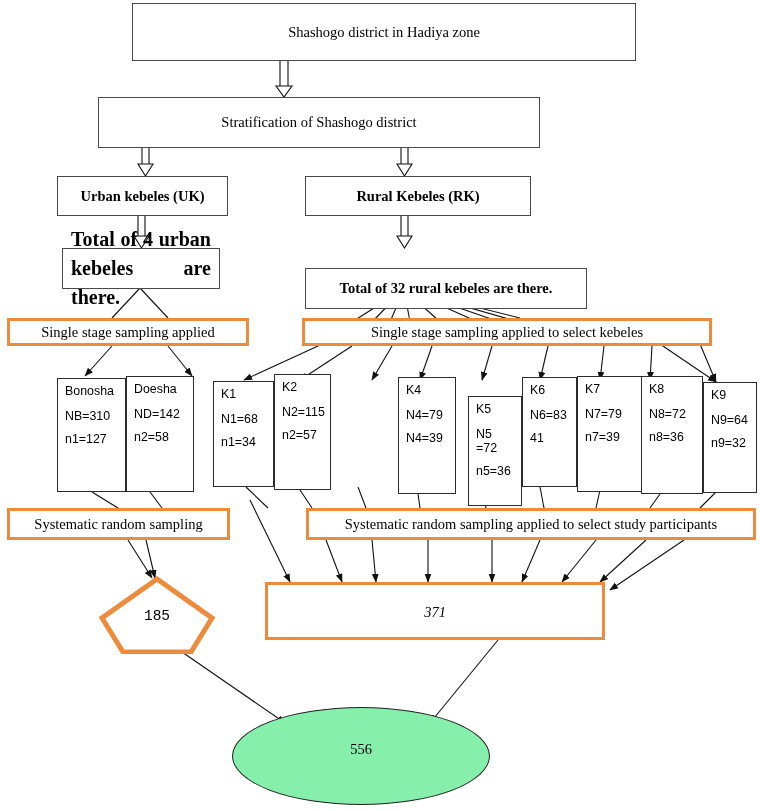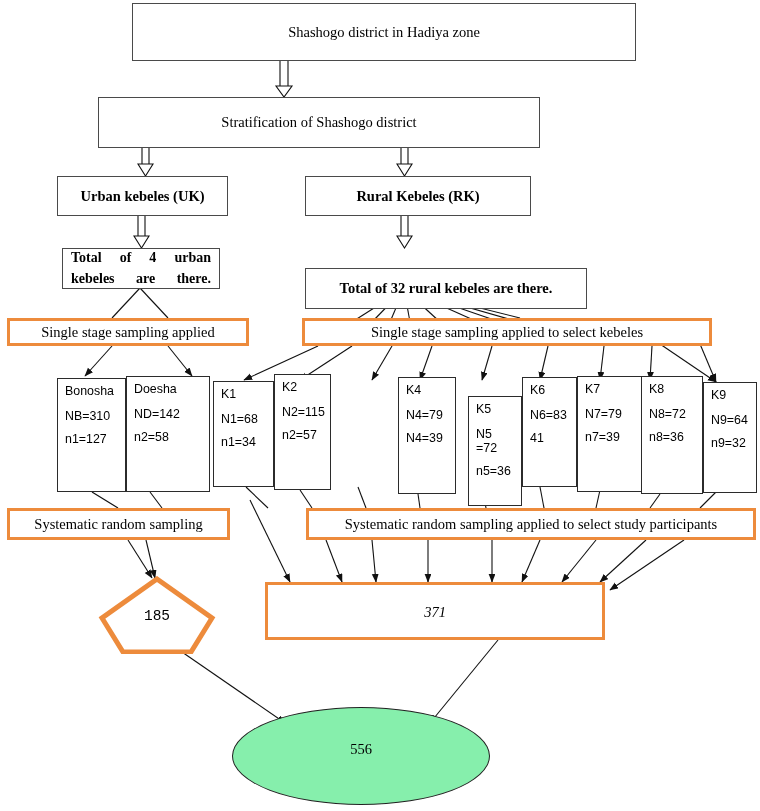--- a/index.html
+++ b/index.html
@@ -19,21 +19,21 @@
 
   .ctr{align-items:center;justify-content:center;text-align:center;}
 
   .t-title{font-size:14.5px;}
   .t-bold{font-weight:bold;font-size:14.5px;}
   .t-or{font-size:14.5px;}
   .t-num{font-size:14.5px;}
 
   
   .just{display:block;text-align:justify;text-align-last:justify;
-        font-weight:bold;font-size:14px;line-height:1.45;padding:0 8px;width:100%;}
+        font-weight:bold;font-size:20px;line-height:1.45;padding:0 8px;width:100%;}
 
   
   .kb{border:1.3px solid #2b2b2b;background:#fff;box-sizing:border-box;
       position:absolute;display:block;padding:6px 23px 0 7px;}
   .kb .ln{font-family:"Liberation Sans","DejaVu Sans",sans-serif;
           font-size:12.4px;line-height:1.12;margin:0 0 9px 0;white-space:normal;}
   .kb .ln:first-child{margin-bottom:11px;}
 
   .ell{position:absolute;border:1.4px solid #222;border-radius:50%;background:#86efac;
        display:flex;align-items:center;justify-content:center;}
@@ -180,21 +180,21 @@
 
   <div class="node ox ctr" style="left:302px;top:318px;width:410px;height:28px;">
     <span class="serif t-or">Single stage sampling applied to select kebeles</span>
   </div>
 
   <div class="kb" style="left:57px;top:378px;width:69px;height:114px;">
     <p class="ln">Bonosha</p>
     <p class="ln">NB=310</p>
     <p class="ln">n1=127</p>
   </div>
-  <div class="kb" style="left:126px;top:376px;width:84px;height:116px;">
+  <div class="kb" style="left:126px;top:376px;width:68px;height:116px;">
     <p class="ln">Doesha</p>
     <p class="ln">ND=142</p>
     <p class="ln">n2=58</p>
   </div>
 
   <div class="kb" style="left:213px;top:381px;width:61px;height:106px;">
     <p class="ln">K1</p>
     <p class="ln">N1=68</p>
     <p class="ln">n1=34</p>
   </div>

